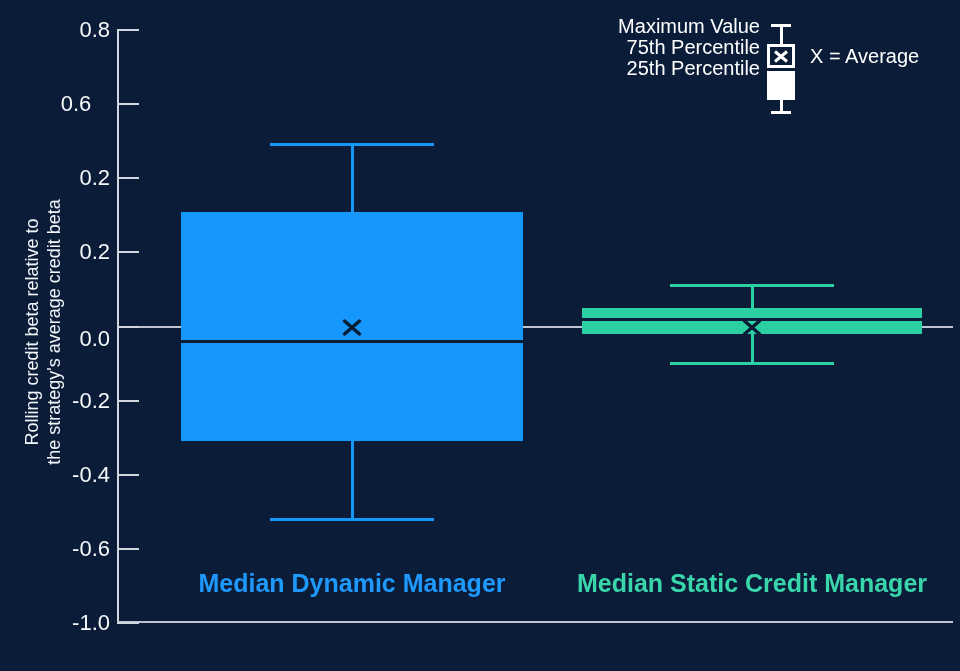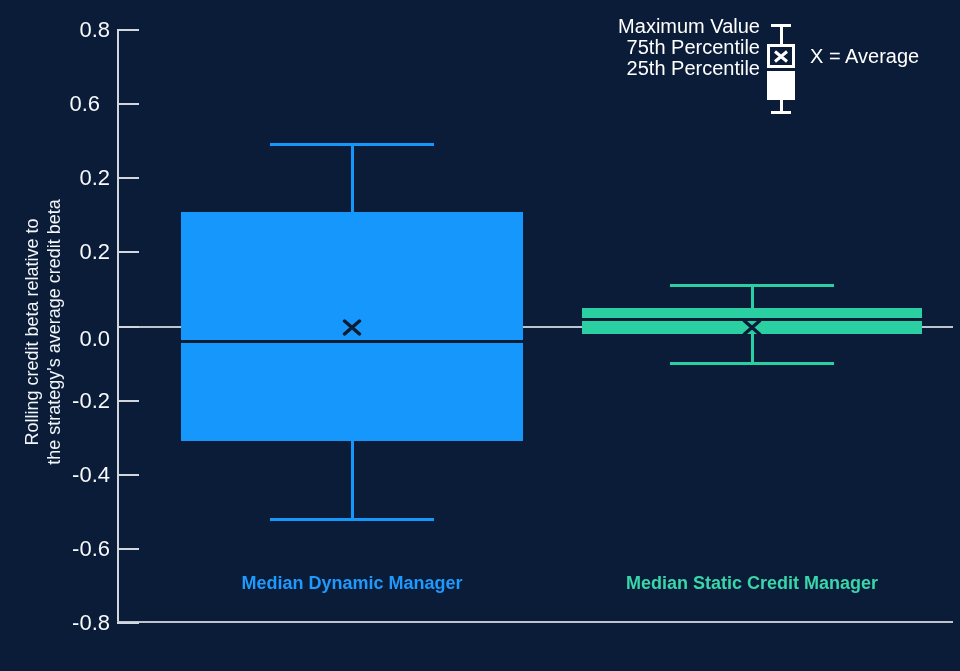--- a/index.html
+++ b/index.html
@@ -37,56 +37,56 @@
     border: 3px solid #FFFFFF; box-sizing: border-box;
     display: flex; align-items: center; justify-content: center;
   }
 
   .whisker { position: absolute; z-index: 2; }
   .boxpart { position: absolute; z-index: 2; }
   .medline { position: absolute; z-index: 3; }
   .xmark   { position: absolute; width: 20px; height: 17px; z-index: 4; }
   .catlabel {
     position: absolute; width: 440px; text-align: center;
-    font-size: 18px; font-weight: bold; line-height: 25px; white-space: nowrap; z-index: 2;
+    font-size: 25px; font-weight: bold; line-height: 25px; white-space: nowrap; z-index: 2;
   }
 </style>
 </head>
 <body>
 
 <div id="chart">
 
   <div class="y-title">
     <div>Rolling credit beta relative to</div>
     <div>the strategy's average credit beta</div>
   </div>
 
   <div class="axis-line" style="left:117px; top:30px; width:2px; height:593px;"></div>
   <div class="x-axis" style="left:117px; top:621px; width:836px; height:2px;"></div>
 
   <div id="plot-layer">
       <div class="zero-line" style="position: absolute; left: 117px; top: 325.5px; width: 836px; height: 2px;"></div>
       <div class="tick" style="position: absolute; left: 117px; top: 29.1px; width: 22px;"></div>
       <div class="ticklabel" style="position: absolute; left: 38px; top: 17.1px; width: 72px;">0.8</div>
       <div class="tick" style="position: absolute; left: 117px; top: 103.2px; width: 22px;"></div>
-      <div class="ticklabel" style="position: absolute; left: 28px; top: 91.2px; width: 72px;">0.6</div>
+      <div class="ticklabel" style="position: absolute; left: 40px; top: 91.2px; width: 72px; text-align: center;">0.6</div>
       <div class="tick" style="position: absolute; left: 117px; top: 177.3px; width: 22px;"></div>
       <div class="ticklabel" style="position: absolute; left: 38px; top: 165.3px; width: 72px;">0.2</div>
       <div class="tick" style="position: absolute; left: 117px; top: 251.4px; width: 22px;"></div>
       <div class="ticklabel" style="position: absolute; left: 38px; top: 239.4px; width: 72px;">0.2</div>
       <div class="tick" style="position: absolute; left: 117px; top: 325.5px; width: 22px;"></div>
       <div class="ticklabel" style="position: absolute; left: 38px; top: 326px; width: 72px;">0.0</div>
       <div class="tick" style="position: absolute; left: 117px; top: 399.6px; width: 22px;"></div>
       <div class="ticklabel" style="position: absolute; left: 38px; top: 387.6px; width: 72px;">-0.2</div>
       <div class="tick" style="position: absolute; left: 117px; top: 473.7px; width: 22px;"></div>
       <div class="ticklabel" style="position: absolute; left: 38px; top: 461.7px; width: 72px;">-0.4</div>
       <div class="tick" style="position: absolute; left: 117px; top: 547.8px; width: 22px;"></div>
       <div class="ticklabel" style="position: absolute; left: 38px; top: 535.8px; width: 72px;">-0.6</div>
       <div class="tick" style="position: absolute; left: 117px; top: 621.9px; width: 22px;"></div>
-      <div class="ticklabel" style="position: absolute; left: 38px; top: 609.9px; width: 72px;">-0.8</div>
+      <div class="ticklabel" style="position: absolute; left: 38px; top: 609.9px; width: 72px;">-1.0</div>
       <div class="whisker" style="position: absolute; left: 350.5px; top: 144.955px; width: 3px; height: 66.69px; background: rgb(22, 151, 251);"></div>
       <div class="whisker" style="position: absolute; left: 270px; top: 143.455px; width: 164px; height: 3px; background: rgb(22, 151, 251);"></div>
       <div class="whisker" style="position: absolute; left: 350.5px; top: 441.355px; width: 3px; height: 77.805px; background: rgb(22, 151, 251);"></div>
       <div class="whisker" style="position: absolute; left: 270px; top: 517.66px; width: 164px; height: 3px; background: rgb(22, 151, 251);"></div>
       <div class="boxpart" style="position: absolute; left: 181px; top: 211.645px; width: 342px; height: 229.71px; background: rgb(22, 151, 251);"></div>
       <div class="medline" style="position: absolute; left: 181px; top: 339.82px; width: 342px; height: 3px; background: rgb(11, 29, 54);"></div>
       <div class="xmark" style="position: absolute; left: 342px; top: 318.5px;"><svg width="20" height="17" viewBox="0 0 20 17">
           <path d="M2.5 2 L17.5 15 M17.5 2 L2.5 15" stroke="#0B1D36" stroke-width="3.4" stroke-linecap="round" fill="none"></path>
         </svg></div>
       <div class="catlabel" style="position: absolute; left: 132px; top: 571px; color: rgb(30, 154, 254);">Median Dynamic Manager</div>

